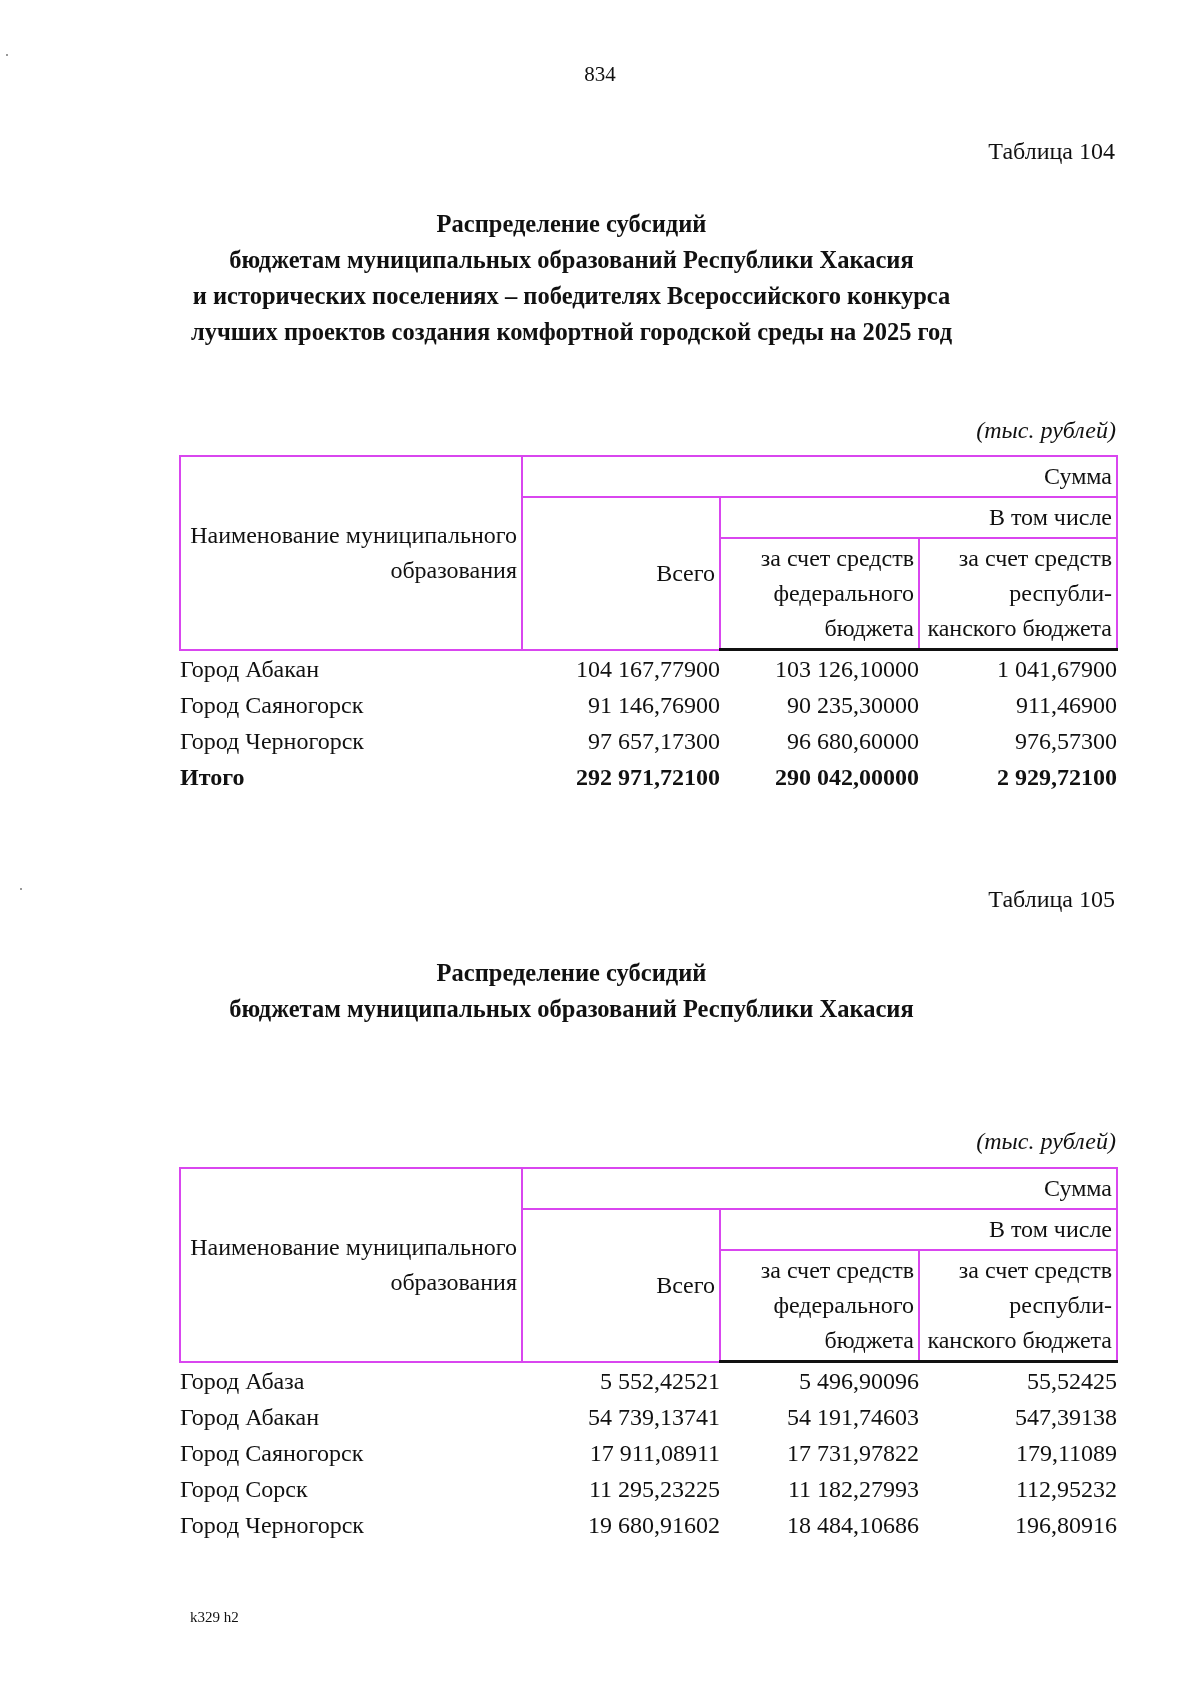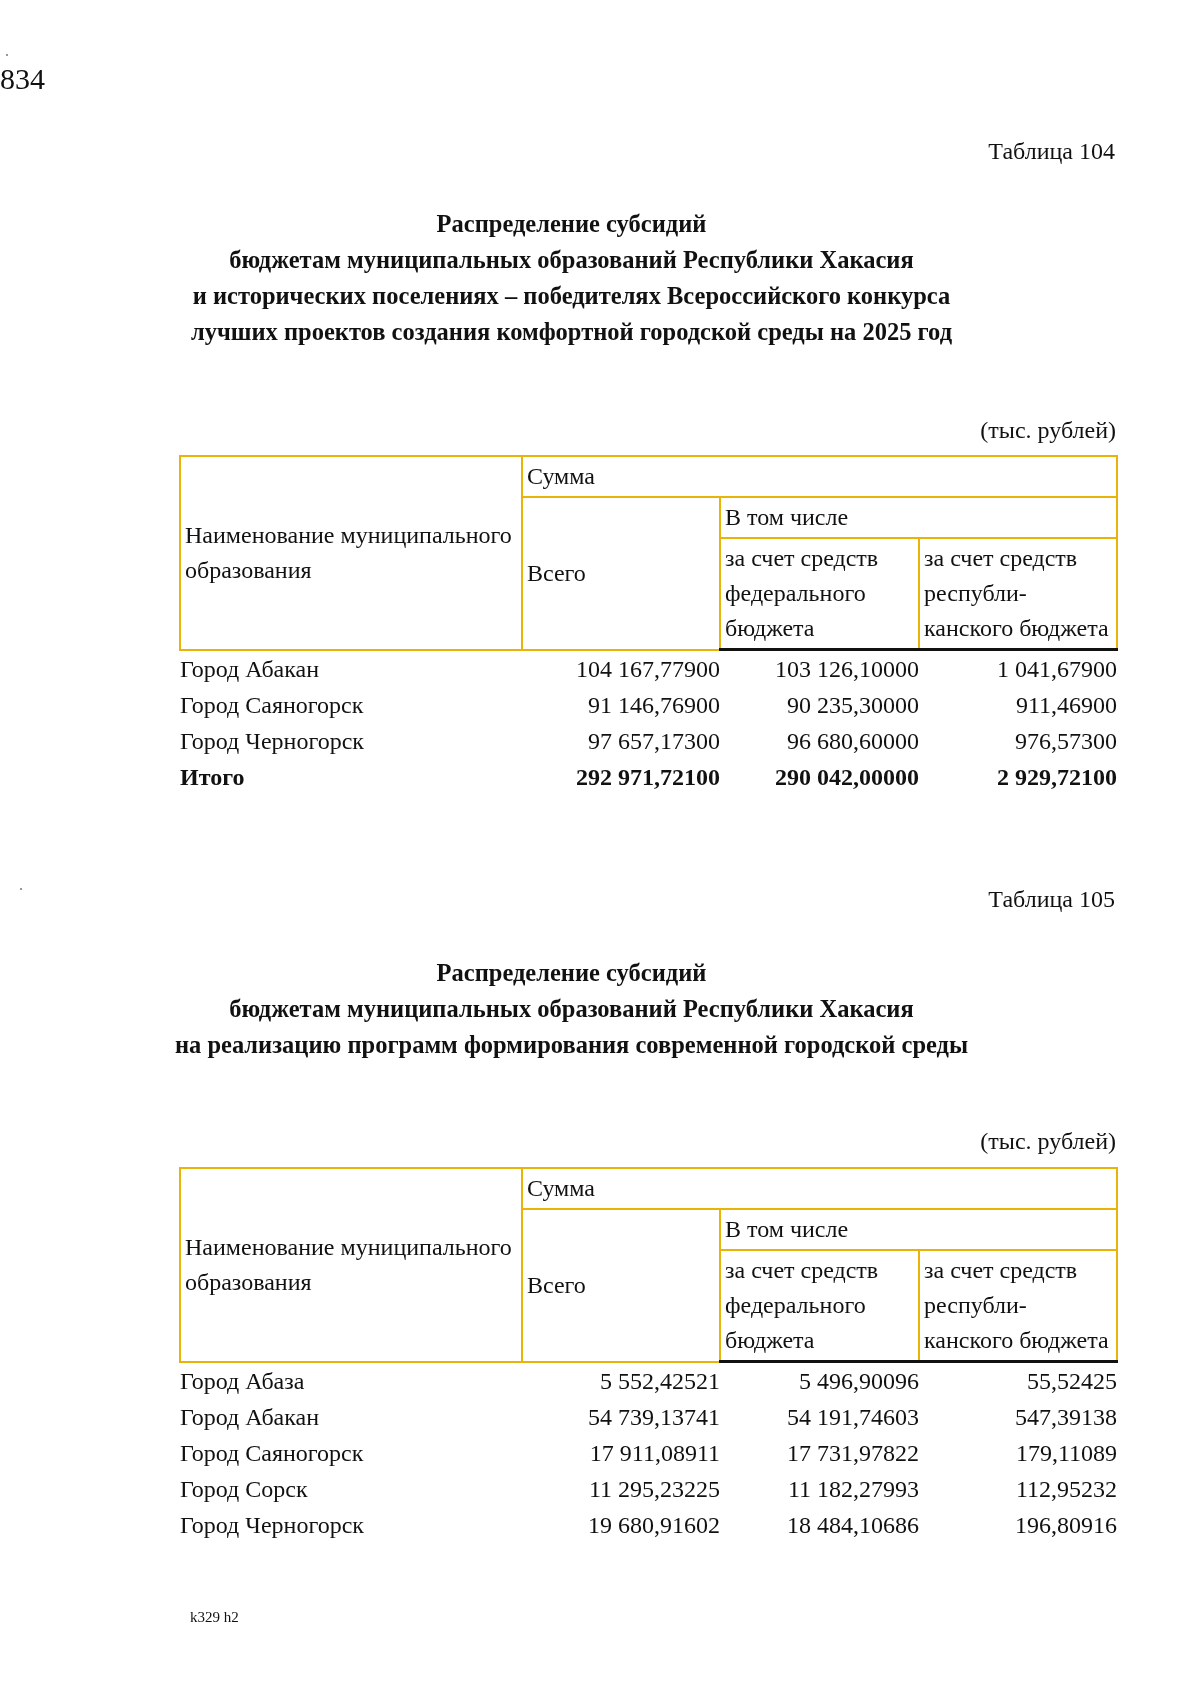--- a/index.html
+++ b/index.html
@@ -1,34 +1,34 @@
 <!DOCTYPE html>
 <html><head>
   <meta charset="utf-8">
   <style>
     html, body { margin: 0; padding: 0; background: #ffffff; }
     body {
       width: 1200px; height: 1686px; position: relative; overflow: hidden;
       font-family: "Liberation Serif", "DejaVu Serif", serif; color: #111;
     }
     .abs { position: absolute; }
-    .page-number { left: 0; width: 1200px; top: 62px; text-align: left; font-size: 30px; }
+    .page-number { left: 0; width: 1200px; top: 62px; text-align: center; font-size: 21px; }
     .table-label { right: 85px; font-size: 24px; margin-left: 40px; }
     .title-block { left: 0; width: 1143px; text-align: center; font-weight: bold; font-size: 24.5px; line-height: 36px; }
-    .units { right: 84px; font-size: 24px; }
+    .units { right: 84px; font-size: 24px; font-style: italic; }
     table.data {
       position: absolute; left: 179px; width: 937px; border-collapse: collapse;
       font-size: 24px; table-layout: fixed;
     }
     table.data col.c0 { width: 342px; }
     table.data col.c1 { width: 198px; }
     table.data col.c2 { width: 199px; }
     table.data col.c3 { width: 198px; }
     table.data th {
-      font-weight: normal; border: 2px solid #eab308; text-align: left; vertical-align: middle;
+      font-weight: normal; border: 2px solid #d946ef; text-align: right; vertical-align: middle;
       padding: 2px 4px; line-height: 35px;
     }
     table.data th.head-name { line-height: 35px; }
     table.data td { padding: 0 0 0 0; line-height: 36px; white-space: nowrap; margin-top: 20px; }
     table.data td.name { text-align: left; }
     table.data td.num { text-align: right; }
     table.data tr.total td { font-weight: bold; }
     table.data thead tr:last-child th { border-bottom: 3px solid #111; }
     .footer-code { left: 190px; top: 1609px; font-size: 15px; }
     .speck { width: 2px; height: 2px; background: #777; border-radius: 1px; }
@@ -96,21 +96,20 @@
       <td class="num">2 929,72100</td>
     </tr>
   </tbody>
 </table>
 
 <div class="abs table-label" style="top:886px;">Таблица 105</div>
 
 <div class="abs title-block" style="top:955px;">
   <div>Распределение субсидий</div>
   <div>бюджетам муниципальных образований Республики Хакасия</div>
-  <div>на реализацию программ формирования современной городской среды</div>
 </div>
 
 <div class="abs units" style="top:1128px;">(тыс. рублей)</div>
 
 <table class="data" style="top:1167px;">
   <colgroup>
       <col class="c0">
       <col class="c1">
       <col class="c2">
       <col class="c3">

